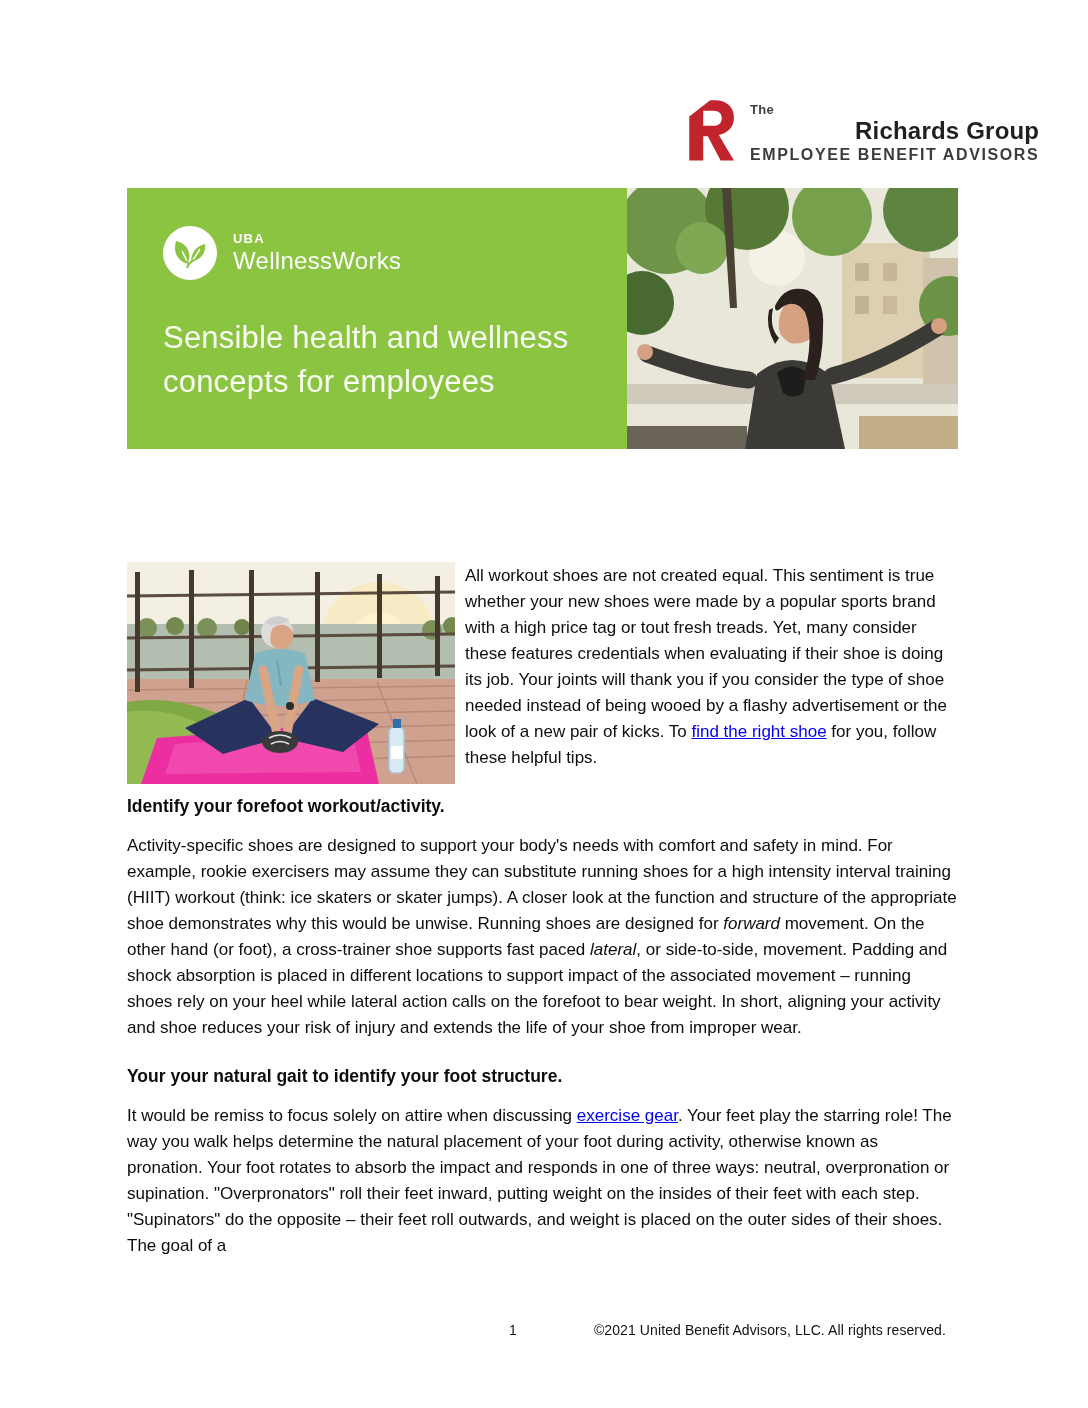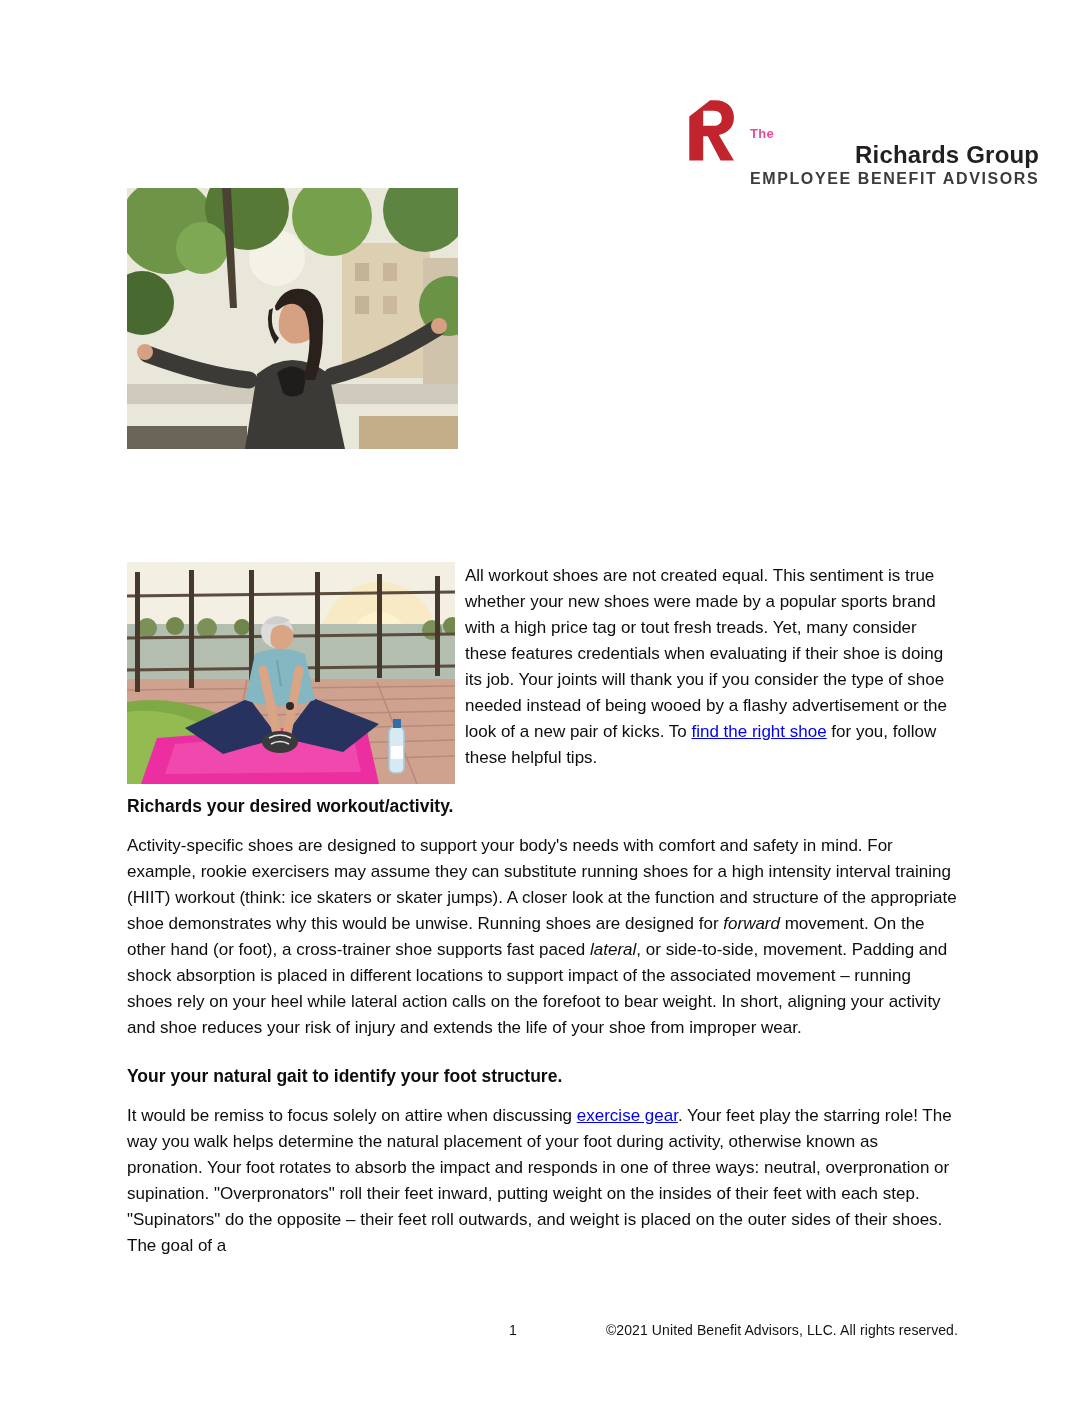--- a/index.html
+++ b/index.html
@@ -22,21 +22,21 @@
     position: absolute;
     top: 92px;
     left: 680px;
     display: flex;
     align-items: flex-start;
     gap: 12px;
   }
   .corp-logo .r-mark { width: 58px; height: 74px; display: block; }
   .corp-logo .logo-text { padding-top: 10px; }
   .corp-logo .logo-the {
-    font-size: 13px; font-weight: bold; color: #ec4899; letter-spacing: .3px; margin-top: 24px;
+    font-size: 13px; font-weight: bold; color: #404040; letter-spacing: .3px;
   }
   .corp-logo .logo-name {
     font-size: 24px; font-weight: bold; color: #231f20; letter-spacing: .2px;
     line-height: 1.05; margin-top: 1px; text-align: right;
   }
   .corp-logo .logo-tagline {
     font-size: 16px; font-weight: bold; color: #3d3a3a; letter-spacing: 1.6px;
     margin-top: 3px;
   }
 
@@ -91,40 +91,57 @@
   }
   .intro { margin-top: 3px; }
   a.inline-link { color: #0000EE; text-decoration: underline; }
 
   
   .footer {
     position: absolute; top: 1322px; left: 127px; width: 831px; height: 22px;
     font-size: 14px; color: #111111;
   }
   .page-number { position: absolute; left: 382px; top: 0; }
-  .copyright { position: absolute; right: 0; top: 0; letter-spacing: .1px; }
+  .copyright { position: absolute; right: 12px; top: 0; letter-spacing: .1px; }
 </style>
 </head>
 <body>
 
 <div class="page">
 
   <div class="corp-logo">
     <svg class="r-mark" viewBox="0 0 100 115" aria-hidden="true">
       <path fill="#c2242e" fill-rule="evenodd" d="M16 36 L52 8 H60 C82 8 93 21 93 38 C93 54 83 64 67 68 L93 112 H70 L48 70 H40 V112 H16 Z
            M40 26 H58 C67 26 72 31 72 39 C72 46 68 52 58 52 H40 Z"></path>
     </svg>
     <div class="logo-text">
       <div class="logo-the">The</div>
       <div class="logo-name">Richards Group</div>
       <div class="logo-tagline">EMPLOYEE BENEFIT ADVISORS</div>
     </div>
   </div>
 
   <div class="banner">
+    <div class="banner-green">
+      <div class="banner-brand">
+        <svg class="leaf-circle" viewBox="0 0 54 54" aria-hidden="true">
+          <circle cx="27" cy="27" r="27" fill="#ffffff"></circle>
+          <path d="M25 38 C14 35 10 26 13 15 C24 17 29 27 25 38 Z" fill="#8ac440"></path>
+          <path d="M19 25 L24 35" stroke="#ffffff" stroke-width="1.6" fill="none"></path>
+          <path d="M28 36 C28 27 33 20 42 18 C43 27 38 34 28 36 Z" fill="#8ac440"></path>
+          <path d="M37 23 L30 34" stroke="#ffffff" stroke-width="1.4" fill="none"></path>
+          <path d="M24 42 C25 38 27 36 31 34" stroke="#8ac440" stroke-width="2" fill="none"></path>
+        </svg>
+        <div class="banner-brand-text">
+          <div class="banner-uba">UBA</div>
+          <div class="banner-program">WellnessWorks</div>
+        </div>
+      </div>
+      <div class="banner-tagline">Sensible health and wellness concepts for employees</div>
+    </div>
 
     <svg class="banner-photo" viewBox="0 0 331 261" preserveAspectRatio="none" aria-hidden="true">
       <rect width="331" height="261" fill="#e9e7da"></rect>
       <circle cx="150" cy="70" r="28" fill="#f4f1e6"></circle>
       <circle cx="255" cy="120" r="24" fill="#f1eee2"></circle>
       <rect x="215" y="55" width="88" height="135" fill="#ddd0b2"></rect>
       <rect x="296" y="70" width="35" height="135" fill="#cfc3ab"></rect>
       <rect x="228" y="75" width="14" height="18" fill="#c4b294"></rect>
       <rect x="256" y="75" width="14" height="18" fill="#c9b69a"></rect>
       <rect x="228" y="108" width="14" height="18" fill="#c4b294"></rect>
@@ -206,21 +223,21 @@
       <path d="M138 60 Q150 50 163 58 Q156 62 150 62 Q142 64 138 60 Z" fill="#cfcfcf"></path>
       <ellipse cx="153" cy="180" rx="18" ry="11" fill="#3a3a3a"></ellipse>
       <path d="M142 176 Q153 170 164 176 M144 182 Q153 177 162 182" stroke="#e8e8e8" stroke-width="1.5" fill="none"></path>
       <rect x="262" y="165" width="15" height="46" rx="5" fill="#d7e9f2" stroke="#a9c6d8" stroke-width="1.5"></rect>
       <rect x="266" y="157" width="8" height="9" fill="#2f6fae"></rect>
       <rect x="264" y="184" width="12" height="13" fill="#ffffff"></rect>
     </svg>
 
     <p class="intro"><span>All workout shoes are not created equal. This sentiment is true whether your new shoes were made by a popular sports brand with a high price tag or tout fresh treads. Yet, many consider these features credentials when evaluating if their shoe is doing its job. Your joints will thank you if you consider the type of shoe needed instead of being wooed by a flashy advertisement or the look of a new pair of kicks. To </span><a href="#" class="inline-link">find the right shoe</a><span> for you, follow these helpful tips.</span></p>
 
-    <h2>Richards your desired workout/activity.</h2>
+    <h2>Identify your forefoot workout/activity.</h2>
     <p><span>Activity-specific shoes are designed to support your body's needs with comfort and safety in mind. For example, rookie exercisers may assume they can substitute running shoes for a high intensity interval training (HIIT) workout (think: ice skaters or skater jumps). A closer look at the function and structure of the appropriate shoe demonstrates why this would be unwise. Running shoes are designed for </span><em>forward</em><span> movement. On the other hand (or foot), a cross-trainer shoe supports fast paced </span><em>lateral</em><span>, or side-to-side, movement. Padding and shock absorption is placed in different locations to support impact of the associated movement – running shoes rely on your heel while lateral action calls on the forefoot to bear weight. In short, aligning your activity and shoe reduces your risk of injury and extends the life of your shoe from improper wear.</span></p>
 
     <h2>Your your natural gait to identify your foot structure.</h2>
     <p><span>It would be remiss to focus solely on attire when discussing </span><a href="#" class="inline-link">exercise gear</a><span>. Your feet play the starring role! The way you walk helps determine the natural placement of your foot during activity, otherwise known as pronation. Your foot rotates to absorb the impact and responds in one of three ways: neutral, overpronation or supination. "Overpronators" roll their feet inward, putting weight on the insides of their feet with each step. "Supinators" do the opposite – their feet roll outwards, and weight is placed on the outer sides of their shoes. The goal of a</span></p>
   </div>
 
   <div class="footer">
     <span class="page-number">1</span>
     <span class="copyright">©2021 United Benefit Advisors, LLC. All rights reserved.</span>
   </div>

